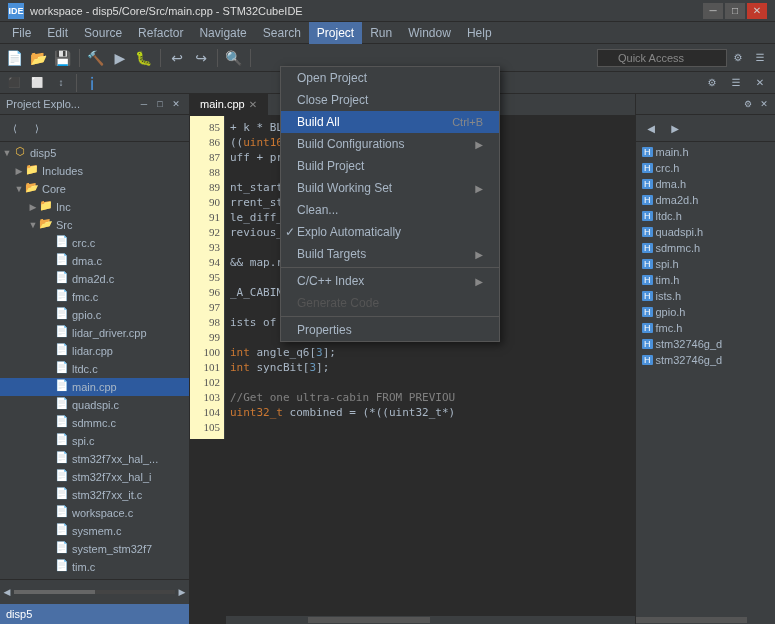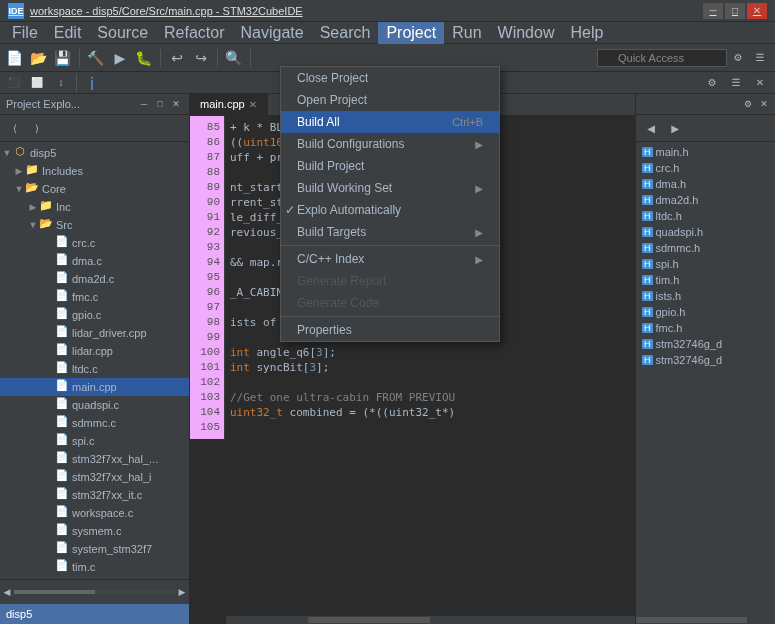--- a/index.html
+++ b/index.html
@@ -1,28 +1,28 @@
 <!DOCTYPE html>
 <html><head>
   <meta charset="utf-8">
   <style>
     * { box-sizing: border-box; margin: 0; padding: 0; }
     body { font-family: 'Segoe UI', Arial, sans-serif; font-size: 12px; background: #3c3f41; color: #a9b7c6; overflow: hidden; width: 775px; height: 624px; }
     
     
-    #title-bar { background: #3c3f41; color: #ddd; height: 22px; display: flex; align-items: center; padding: 8px 8px; font-size: 11px; border-bottom: 1px solid #2b2b2b; text-decoration: underline; }
+    #title-bar { background: #3c3f41; color: #ddd; height: 22px; display: flex; align-items: center; padding: 8px 8px; font-size: 11px; border-bottom: 1px solid #2b2b2b; }
     #title-bar .app-icon { width: 16px; height: 16px; background: #4a90d9; margin-right: 6px; display: flex; align-items: center; justify-content: center; font-size: 9px; color: white; font-weight: bold; }
     #title-bar .title-text { flex: 1; }
     #title-bar .window-controls { display: flex; gap: 2px; }
     #title-bar .win-btn { width: 20px; height: 16px; background: #555; border: none; color: #ccc; font-size: 10px; cursor: pointer; display: flex; align-items: center; justify-content: center; }
     #title-bar .win-btn:last-child { background: #c0392b; }
 
     
     #menu-bar { background: #3c3f41; height: 22px; display: flex; align-items: center; padding: 0 4px; border-bottom: 1px solid #2b2b2b; }
-    .menu-item { padding: 2px 8px; color: #a9b7c6; font-size: 16px; cursor: pointer; height: 22px; display: flex; align-items: center; }
+    .menu-item { padding: 2px 8px; color: #a9b7c6; font-size: 12px; cursor: pointer; height: 22px; display: flex; align-items: center; }
     .menu-item.active { background: #4a6fa5; color: white; }
 
     
     #toolbar { background: #3c3f41; height: 28px; display: flex; align-items: center; padding: 0 4px; border-bottom: 1px solid #2b2b2b; gap: 2px; }
     .toolbar-btn { width: 22px; height: 22px; background: transparent; border: none; color: #a9b7c6; cursor: pointer; display: flex; align-items: center; justify-content: center; font-size: 14px; border-radius: 2px; }
     .toolbar-separator { width: 1px; height: 18px; background: #555; margin: 0 3px; }
     .quick-access-box { background: #2b2b2b; border: 1px solid #555; height: 18px; width: 130px; display: flex; align-items: center; padding: 0 20px; color: #888; font-size: 11px; margin-left: 4px; }
 
     
     #main-layout { display: flex; height: calc(624px - 22px - 22px - 28px - 22px); }
@@ -42,21 +42,21 @@
     .folder-icon { color: #e8b849; }
     .file-icon { color: #6a9fb5; }
     .tree-label { font-size: 11px; }
 
     
     #center-area { flex: 1; display: flex; flex-direction: column; overflow: hidden; }
     #editor-tabs { background: #3c3f41; height: 22px; display: flex; align-items: flex-end; border-bottom: 1px solid #2b2b2b; }
     .editor-tab { padding: 3px 10px; font-size: 11px; color: #a9b7c6; cursor: pointer; border-right: 1px solid #2b2b2b; background: #4c5052; display: flex; align-items: center; gap: 4px; height: 22px; }
     .editor-tab.active { background: #2b2b2b; color: #fff; }
     #editor-content { flex: 1; background: #2b2b2b; overflow: hidden; position: relative; }
-    .line-numbers { position: absolute; left: 0; top: 0; width: 35px; background: #f0abfc; color: #555; font-family: Liberation Mono, monospace; font-size: 11px; padding: 4px 4px 4px 2px; text-align: right; line-height: 15px; border-right: 1px solid #3c3f41; user-select: none; }
+    .line-numbers { position: absolute; left: 0; top: 0; width: 35px; background: #fef9c3; color: #555; font-family: Liberation Serif, serif; font-size: 11px; padding: 4px 4px 4px 2px; text-align: right; line-height: 15px; border-right: 1px solid #3c3f41; user-select: none; }
     .code-area { position: absolute; left: 36px; top: 0; right: 0; bottom: 0; font-family: monospace; font-size: 11px; color: #a9b7c6; line-height: 15px; padding: 4px 0; overflow: hidden; }
     .code-line { padding: 0 4px; white-space: nowrap; }
     .kw { color: #cc7832; }
     .cm { color: #808080; }
     .num { color: #6897bb; }
 
     
     #right-panel { width: 140px; background: #3c3f41; border-left: 1px solid #2b2b2b; display: flex; flex-direction: column; overflow: hidden; }
     #right-panel-header { background: #3c3f41; padding: 3px 4px; display: flex; align-items: center; border-bottom: 1px solid #2b2b2b; font-size: 11px; }
     .right-file-list { flex: 1; overflow-y: auto; font-size: 11px; padding: 2px 0; }
@@ -429,56 +429,56 @@
     </div>
 
     <div style="background:#3c3f41; height:8px; position:relative;">
       <div style="background:#555; height:6px; width:80%; margin-top:1px;"></div>
     </div>
   </div>
 </div>
 
 <div id="project-dropdown">
   <div class="dropdown-item">
-    <span>Close Project</span>
-  </div>
-  <div class="dropdown-item">
     <span>Open Project</span>
     <span class="dropdown-shortcut"></span>
+  </div>
+  <div class="dropdown-item">
+    <span>Close Project</span>
   </div>
   <div class="dropdown-item active">
     <span>Build All</span>
     <span class="dropdown-shortcut">Ctrl+B</span>
   </div>
   <div class="dropdown-item">
     <span>Build Configurations</span>
     <span class="dropdown-arrow">▶</span>
   </div>
   <div class="dropdown-item">
     <span>Build Project</span>
   </div>
   <div class="dropdown-item">
     <span>Build Working Set</span>
     <span class="dropdown-arrow">▶</span>
   </div>
+  <div class="dropdown-item">
+    <span>Clean...</span>
+  </div>
   <div class="dropdown-item checked">
     <span>Explo Automatically</span>
   </div>
   <div class="dropdown-item">
     <span>Build Targets</span>
     <span class="dropdown-arrow">▶</span>
   </div>
   <div class="dropdown-separator"></div>
   <div class="dropdown-item">
     <span>C/C++ Index</span>
     <span class="dropdown-arrow">▶</span>
   </div>
   <div class="dropdown-item disabled">
-    <span>Generate Report</span>
-  </div>
-  <div class="dropdown-item disabled">
     <span>Generate Code</span>
   </div>
   <div class="dropdown-separator"></div>
   <div class="dropdown-item">
     <span>Properties</span>
   </div>
 </div>
 
 </body></html>

